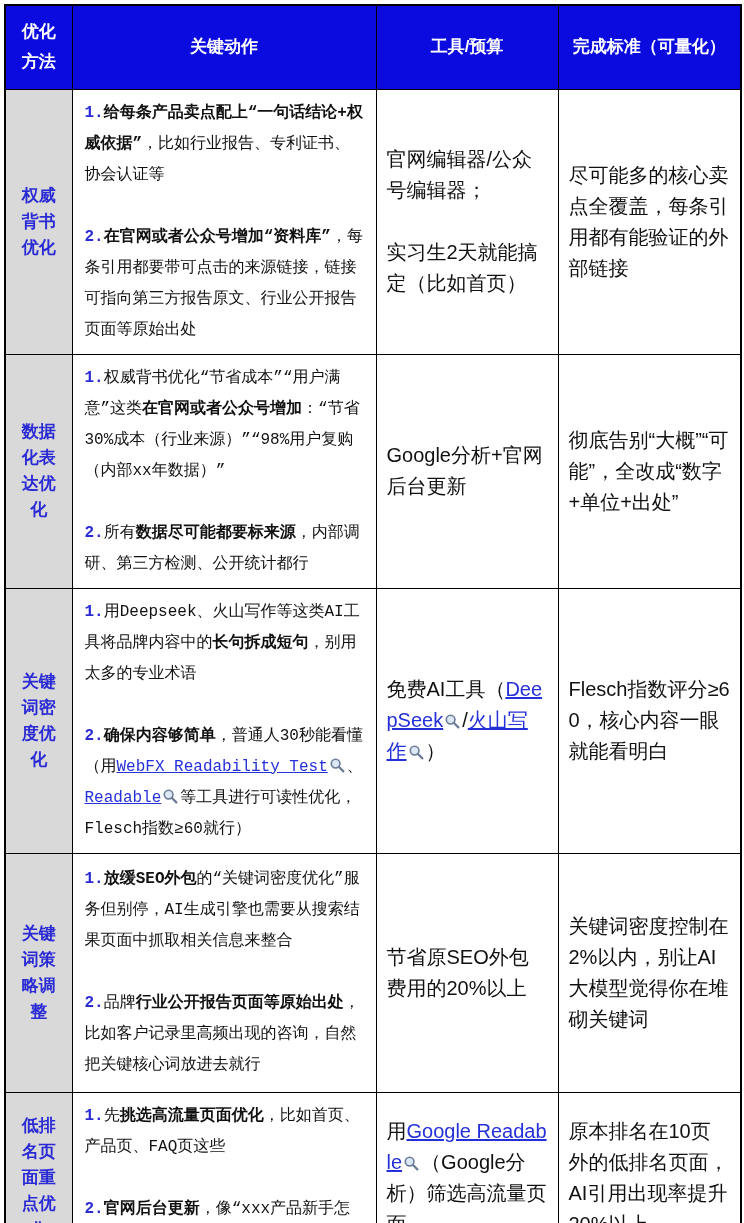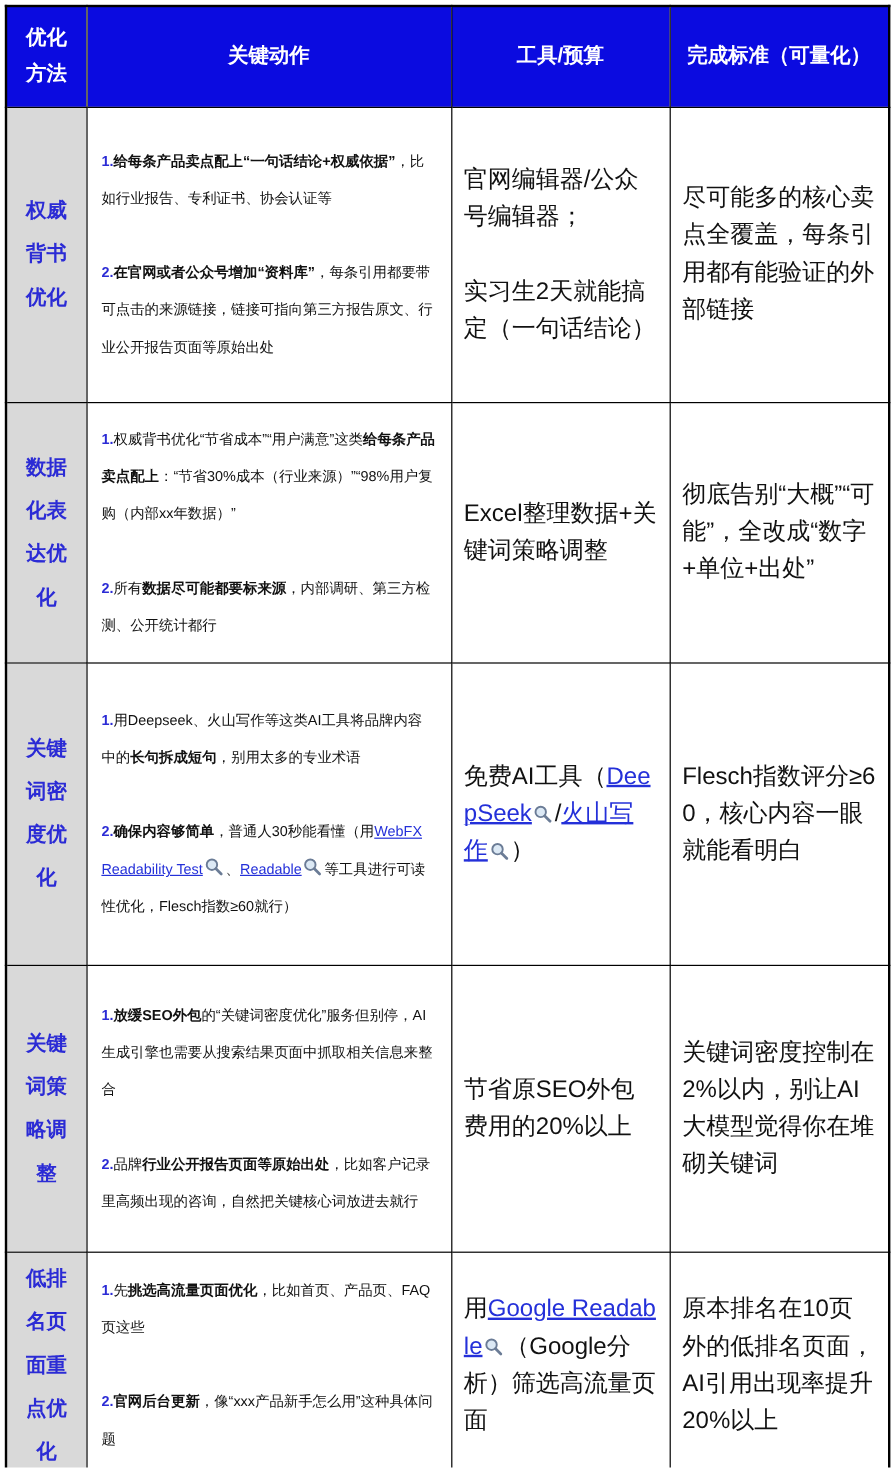--- a/index.html
+++ b/index.html
@@ -31,30 +31,31 @@
     padding:6px 8px;
     height:84px;
   }
   td.method{
     background:#d9d9d9;
     color:#2b2bd5;
     font-weight:bold;
     font-size:17px;
     text-align:center;
     vertical-align:middle;
-    line-height:36px;
+    line-height:26px;
     padding:4px 14px;
     word-break:break-all;
   }
   td.actions{
-    font-size:12px;
+    font-size:16px;
     line-height:31px;
     vertical-align:middle;
     padding:8px 12px;
     word-break:break-all;
+    font-family:Liberation Mono, monospace;
   }
   td.tools,td.standard{
     font-size:20px;
     line-height:31px;
     vertical-align:middle;
     padding:8px 10px;
     word-break:break-all;
     margin-left:24px;
   }
   p{margin:0;}
@@ -95,34 +96,34 @@
     </thead>
     <tbody id="table-body">
         <tr>
           <td class="method"><span>权威背书优化</span></td>
           <td class="actions">
             <p><span class="num">1.</span><span class="b">给每条产品卖点配上“一句话结论+权威依据”</span><span>，比如行业报告、专利证书、协会认证等</span></p>
             <p><span class="num">2.</span><span class="b">在官网或者公众号增加“资料库”</span><span>，每条引用都要带可点击的来源链接，链接可指向第三方报告原文、行业公开报告页面等原始出处</span></p>
           </td>
           <td class="tools">
             <p><span>官网编辑器/公众号编辑器；</span></p>
-            <p><span>实习生2天就能搞定（一句话结论）</span></p>
+            <p><span>实习生2天就能搞定（比如首页）</span></p>
           </td>
           <td class="standard">
             <p><span>尽可能多的核心卖点全覆盖，每条引用都有能验证的外部链接</span></p>
           </td>
         </tr>
         <tr>
           <td class="method"><span>数据化表达优化</span></td>
           <td class="actions">
-            <p><span class="num">1.</span><span>权威背书优化“节省成本”“用户满意”这类</span><span class="b">给每条产品卖点配上</span><span>：“节省30%成本（行业来源）”“98%用户复购（内部xx年数据）”</span></p>
+            <p><span class="num">1.</span><span>权威背书优化“节省成本”“用户满意”这类</span><span class="b">在官网或者公众号增加</span><span>：“节省30%成本（行业来源）”“98%用户复购（内部xx年数据）”</span></p>
             <p><span class="num">2.</span><span>所有</span><span class="b">数据尽可能都要标来源</span><span>，内部调研、第三方检测、公开统计都行</span></p>
           </td>
           <td class="tools">
-            <p><span>Excel整理数据+关键词策略调整</span></p>
+            <p><span>Google分析+官网后台更新</span></p>
           </td>
           <td class="standard">
             <p><span>彻底告别“大概”“可能”，全改成“数字+单位+出处”</span></p>
           </td>
         </tr>
         <tr>
           <td class="method"><span>关键词密度优化</span></td>
           <td class="actions">
             <p><span class="num">1.</span><span>用Deepseek、火山写作等这类AI工具将品牌内容中的</span><span class="b">长句拆成短句</span><span>，别用太多的专业术语</span></p>
             <p><span class="num">2.</span><span class="b">确保内容够简单</span><span>，普通人30秒能看懂（用</span><a class="lnk" href="#">WebFX Readability Test</a><span class="search-icon"><svg viewBox="0 0 18 18" width="17" height="17">

